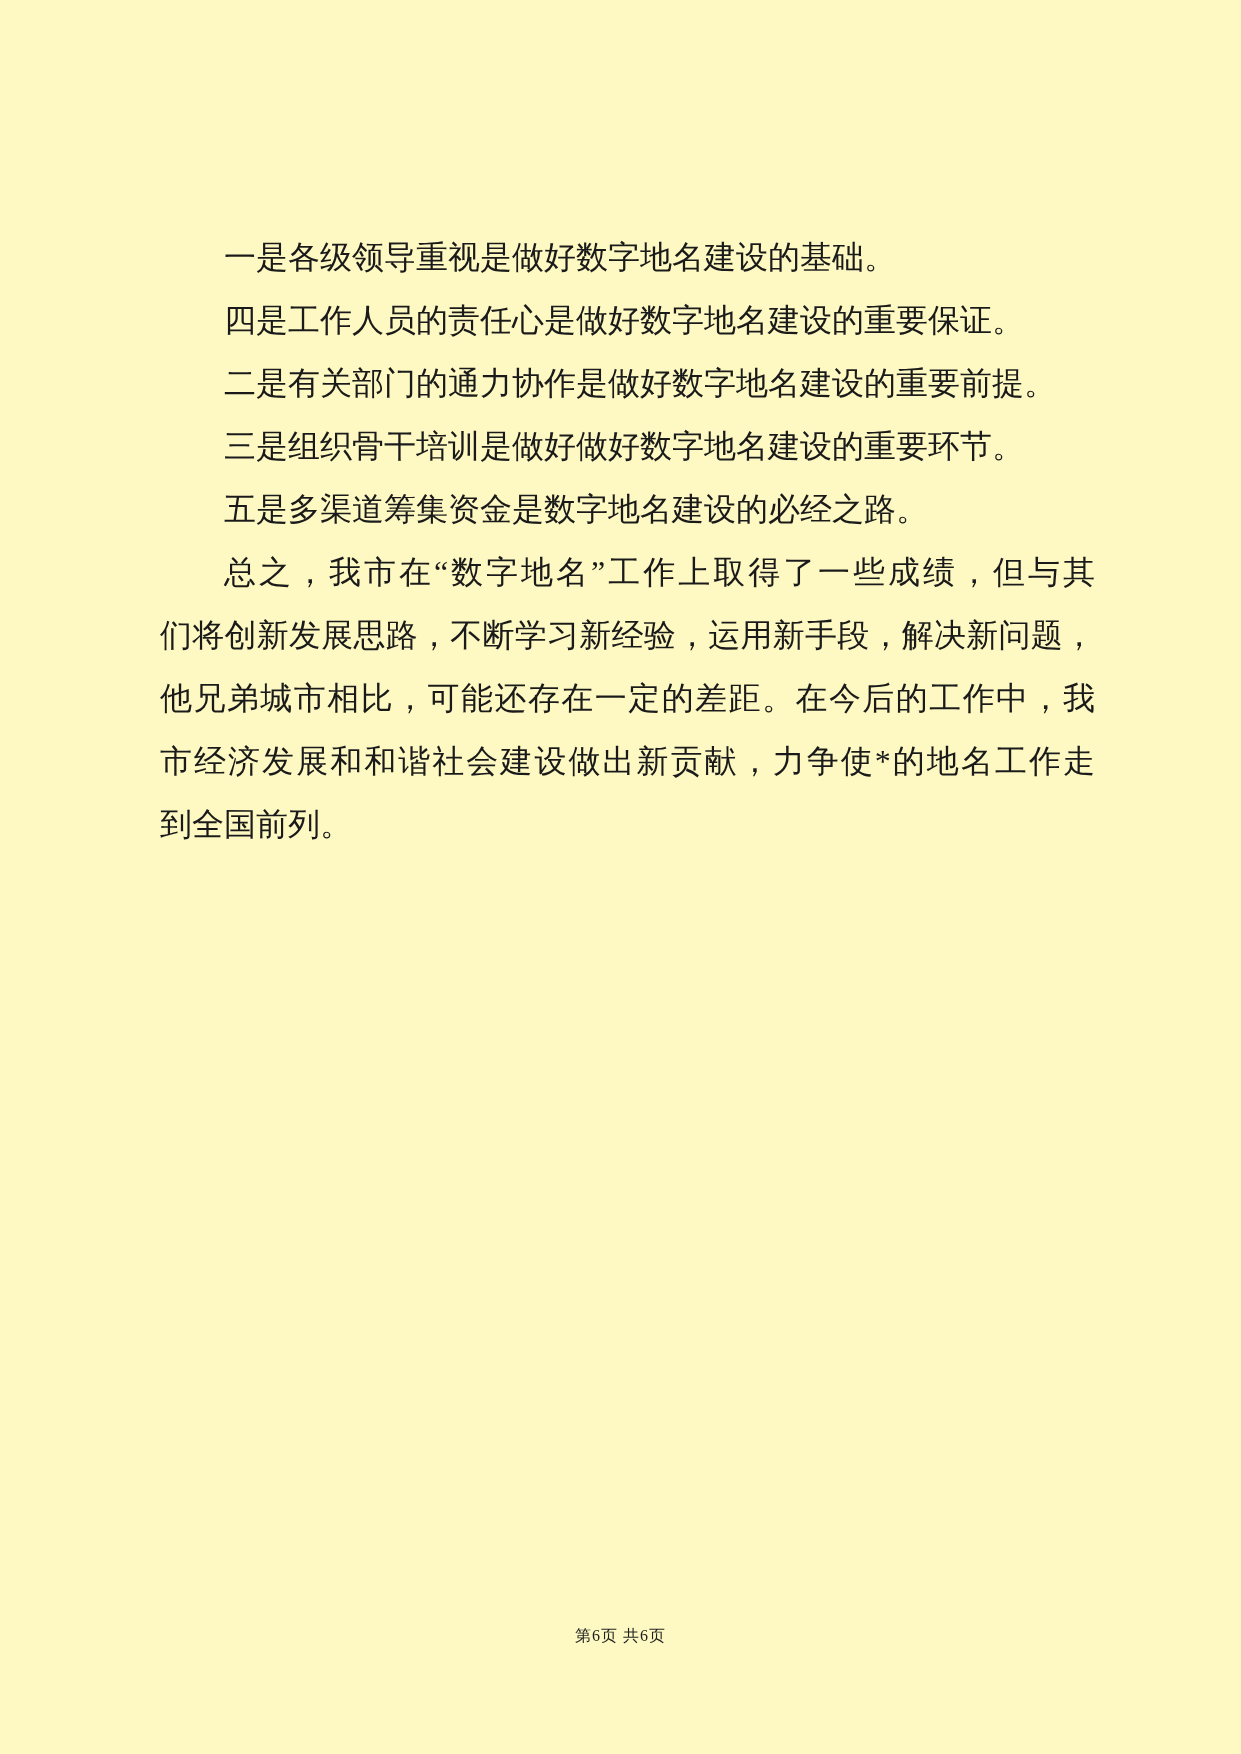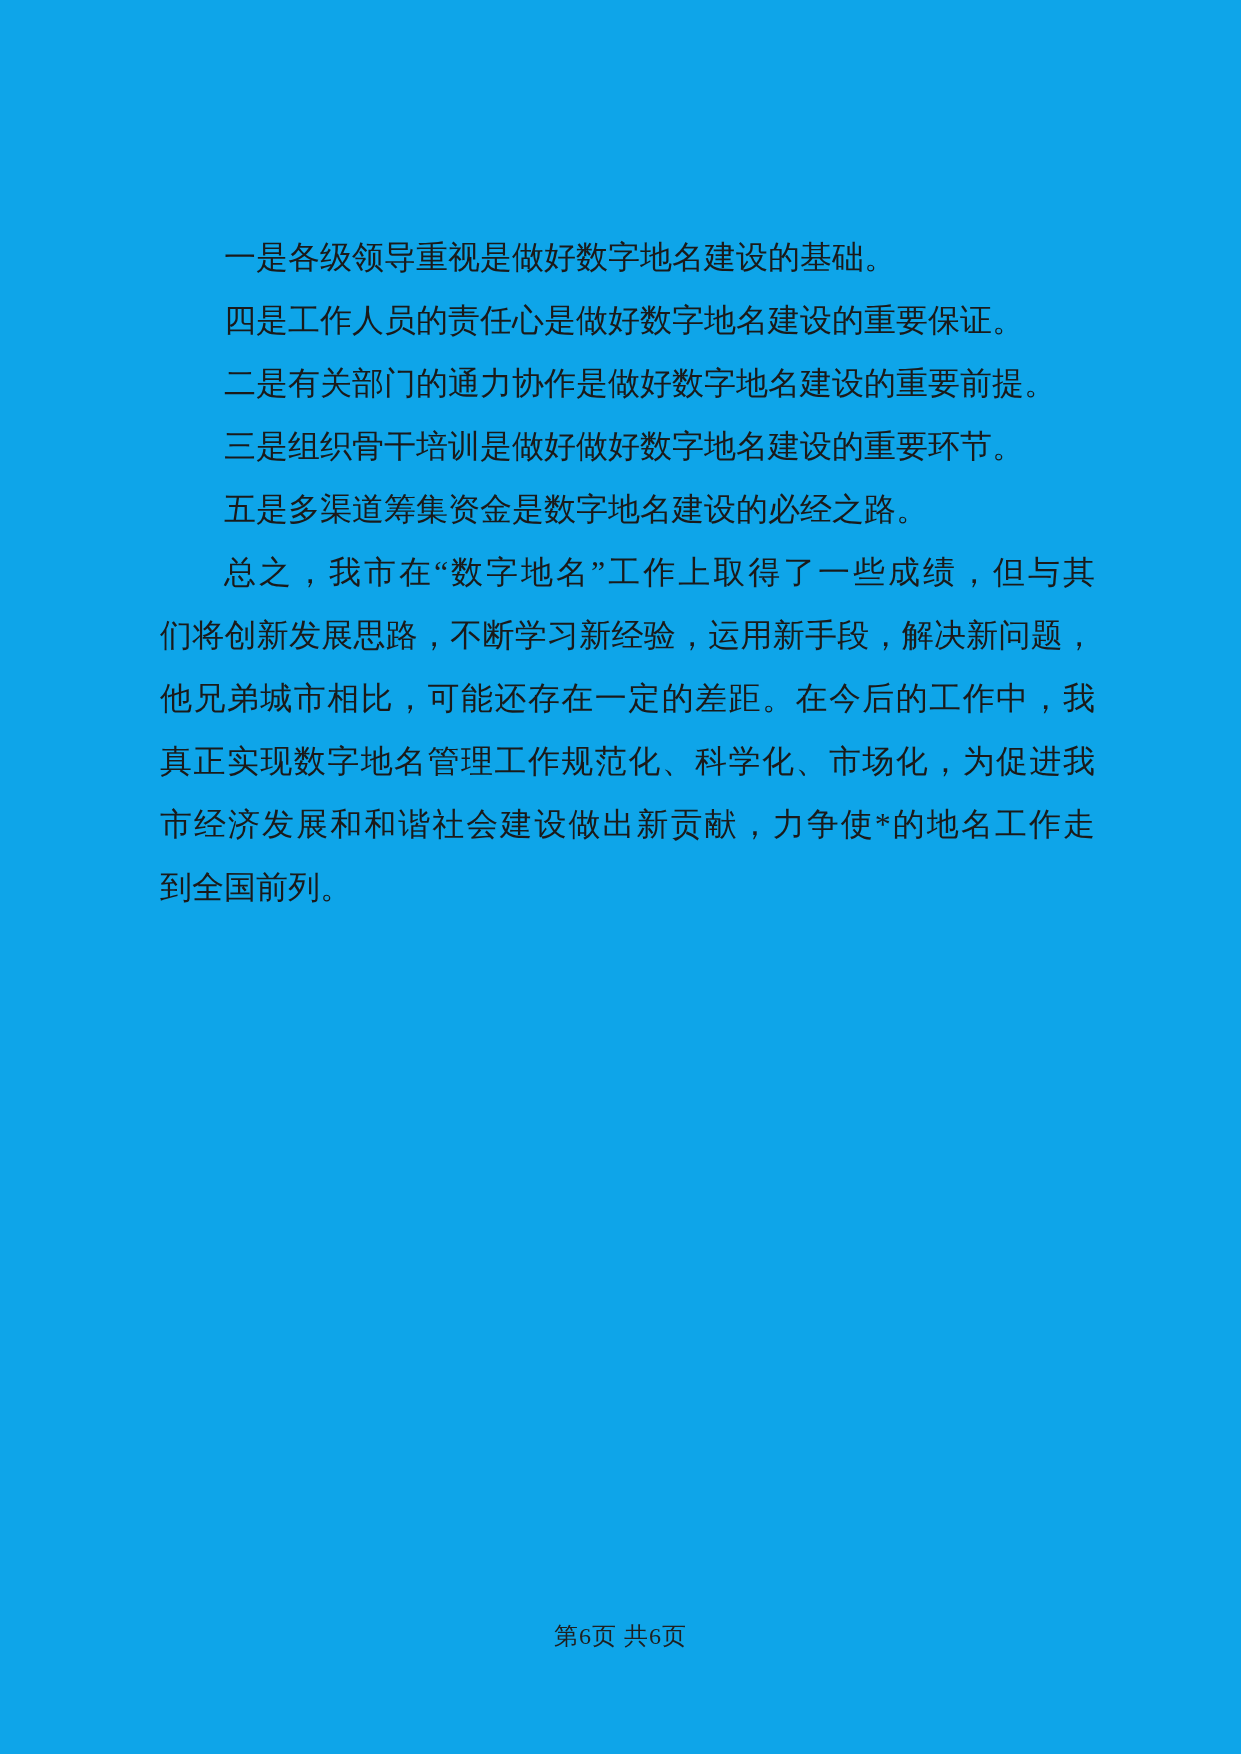--- a/index.html
+++ b/index.html
@@ -11,21 +11,21 @@
     height: 1754px;
     background: #ffffff;
     position: relative;
     font-family: "Liberation Serif", "DejaVu Serif", serif;
   }
   .page {
     position: absolute;
     left: 0; top: 0;
     width: 1241px;
     height: 1754px;
-    background: #0ea5e9;
+    background: #fef9c3;
     overflow: hidden;
   }
   .content {
     position: absolute;
     left: 160px;
     top: 226px;
     width: 935px;
     color: #1a1a1a;
     font-size: 32px;
     font-weight: 400;
@@ -41,41 +41,40 @@
   .stretch {
     text-align: justify;
     text-align-last: justify;
   }
   .footer {
     position: absolute;
     left: 0;
     top: 1616px;
     width: 1241px;
     text-align: center;
-    font-size: 24px;
+    font-size: 16px;
     line-height: 40px;
     color: #1f1f1f;
     letter-spacing: 1px;
   }
 </style>
 </head>
 <body>
 
 <div class="page">
 
   <div class="content">
     <div class="line indent">一是各级领导重视是做好数字地名建设的基础。</div>
     <div class="line indent">四是工作人员的责任心是做好数字地名建设的重要保证。</div>
     <div class="line indent">二是有关部门的通力协作是做好数字地名建设的重要前提。</div>
     <div class="line indent">三是组织骨干培训是做好做好数字地名建设的重要环节。</div>
     <div class="line indent">五是多渠道筹集资金是数字地名建设的必经之路。</div>
     <div class="line indent stretch">总之，我市在“数字地名”工作上取得了一些成绩，但与其</div>
     <div class="line stretch">们将创新发展思路，不断学习新经验，运用新手段，解决新问题，</div>
     <div class="line stretch">他兄弟城市相比，可能还存在一定的差距。在今后的工作中，我</div>
-    <div class="line stretch">真正实现数字地名管理工作规范化、科学化、市场化，为促进我</div>
     <div class="line stretch">市经济发展和和谐社会建设做出新贡献，力争使*的地名工作走</div>
     <div class="line">到全国前列。</div>
   </div>
 
   <div class="footer">
     <span>第6页 共6页</span>
   </div>
 
 </div>
 

